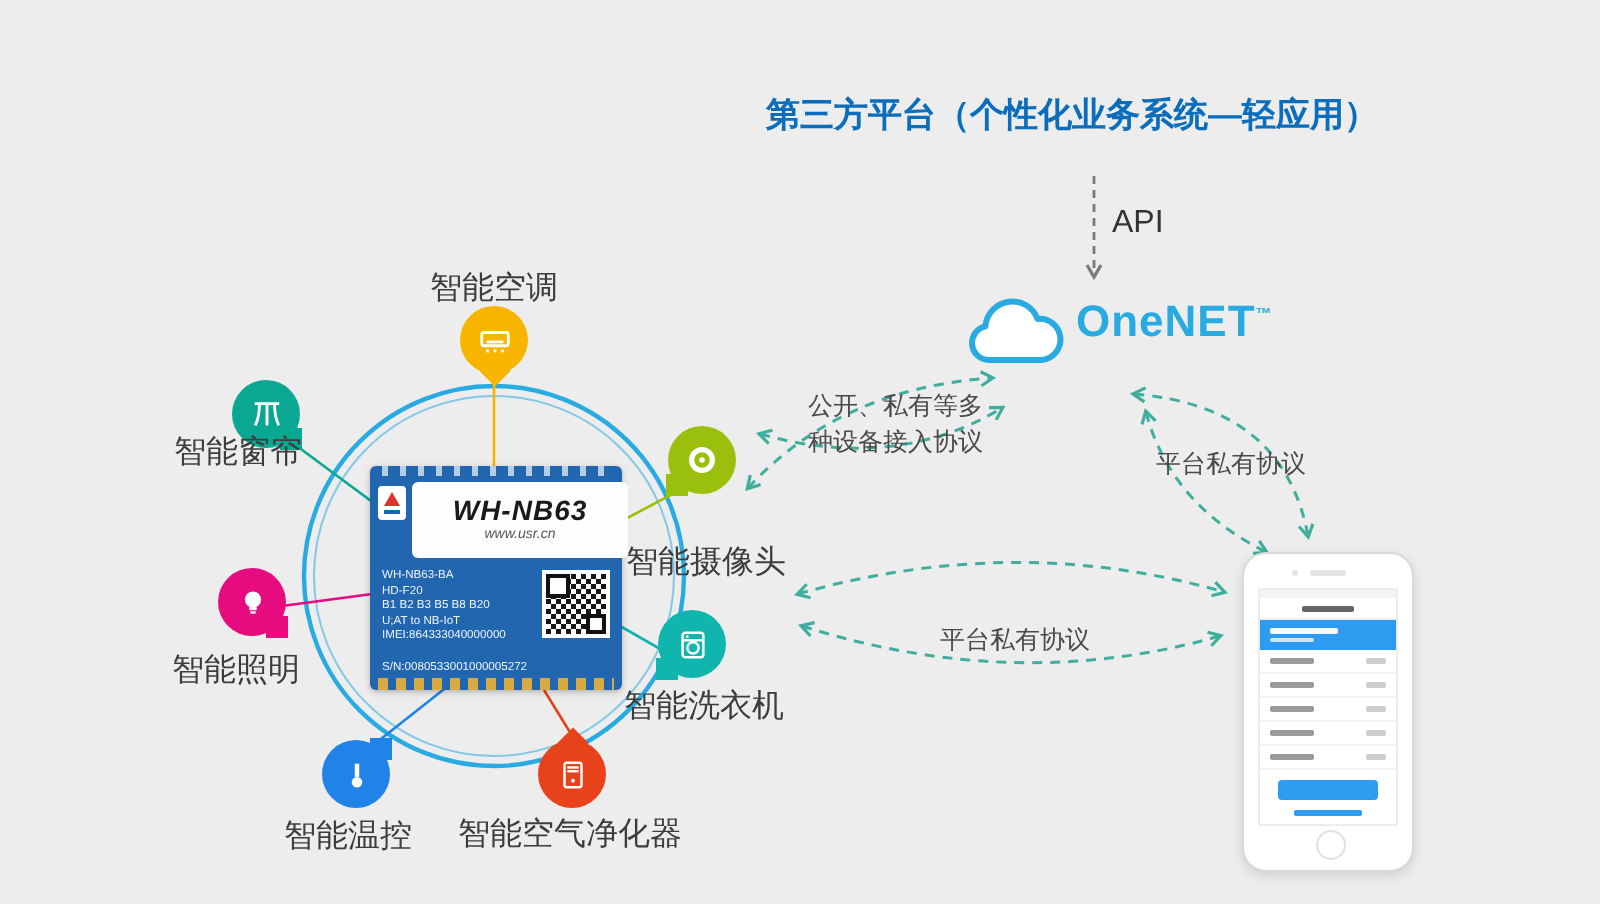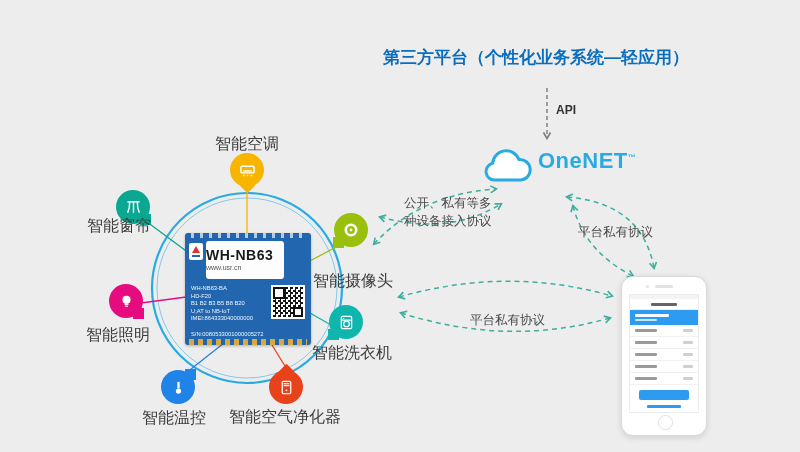--- a/index.html
+++ b/index.html
@@ -2,21 +2,21 @@
 <html><head>
 <meta charset="utf-8">
 <style>
   html,body{margin:0;padding:0;}
   .stage{position:relative;width:800px;height:452px;background:#ededed;overflow:hidden;
          font-family:"Liberation Sans","DejaVu Sans",sans-serif;}
   .overlay{position:absolute;left:0;top:0;}
 
   
   .title{position:absolute;left:383px;top:46px;font-size:17px;font-weight:bold;color:#0a6ebd;white-space:nowrap;}
-  .api-label{position:absolute;left:556px;top:103px;font-size:12px;color:#333;font-weight:bold;}
+  .api-label{position:absolute;left:556px;top:103px;font-size:16px;color:#333;}
 
   
   .onenet{position:absolute;left:478px;top:148px;display:flex;}
   .onenet-text{font-size:22px;font-weight:bold;color:#29abe2;margin-left:4px;letter-spacing:.5px;}
   .onenet-text sup{font-size:8px;color:#29abe2;}
 
   
   .pin{position:absolute;width:34px;height:34px;border-radius:50%;display:flex;align-items:center;
        justify-content:center;z-index:2;}
   .pin::after{content:"";position:absolute;width:11px;height:11px;background:inherit;z-index:-1;}
@@ -41,21 +41,21 @@
   .module{position:absolute;left:185px;top:233px;width:126px;height:112px;background:#2166ae;
           border-radius:3px;box-shadow:0 1px 3px rgba(0,0,0,.25);z-index:2;}
   .module::before{content:"";position:absolute;top:0;left:6px;right:6px;height:5px;
           background:repeating-linear-gradient(90deg,#cfe0ee 0 3px,transparent 3px 9px);opacity:.85;}
   .module::after{content:"";position:absolute;bottom:0;left:4px;right:4px;height:6px;
           background:repeating-linear-gradient(90deg,#d8a940 0 5px,transparent 5px 9px);}
   .m-logo{position:absolute;left:4px;top:10px;width:14px;height:17px;background:#fff;border-radius:2px;}
   .m-logo::before{content:"";position:absolute;left:3px;top:3px;border-left:4px solid transparent;
           border-right:4px solid transparent;border-bottom:7px solid #e0332b;}
   .m-logo::after{content:"";position:absolute;left:3px;bottom:3px;width:8px;height:2px;background:#2166ae;}
-  .m-sticker{position:absolute;left:21px;top:8px;width:78px;height:38px;background:#fdfdfd;border-radius:3px;}
+  .m-sticker{position:absolute;left:21px;top:8px;width:108px;height:38px;background:#fdfdfd;border-radius:3px;text-align:center;font-style:italic;}
   .m-model{font-size:14px;font-weight:bold;color:#1a1a1a;margin-top:6px;letter-spacing:.5px;}
   .m-site{font-size:7px;color:#555;margin-top:1px;}
   .m-specs{position:absolute;left:6px;top:52px;width:66px;font-size:5.8px;line-height:7.6px;color:#eef4ff;}
   .m-serial{position:absolute;left:6px;bottom:8px;font-size:5.8px;color:#eef4ff;white-space:nowrap;}
   .m-qr{position:absolute;right:6px;top:52px;width:34px;height:34px;background:#fff;}
   .m-qr i{position:absolute;left:2px;top:2px;right:2px;bottom:2px;display:block;
           background:repeating-conic-gradient(#151515 0% 25%,#ffffff 0% 50%) 0 0/5px 5px;}
   .m-qr i::before{content:"";position:absolute;left:0;top:0;width:8px;height:8px;border:2px solid #111;background:#fff;}
   .m-qr i::after{content:"";position:absolute;right:0;bottom:0;width:6px;height:6px;border:2px solid #111;background:#fff;}
 

